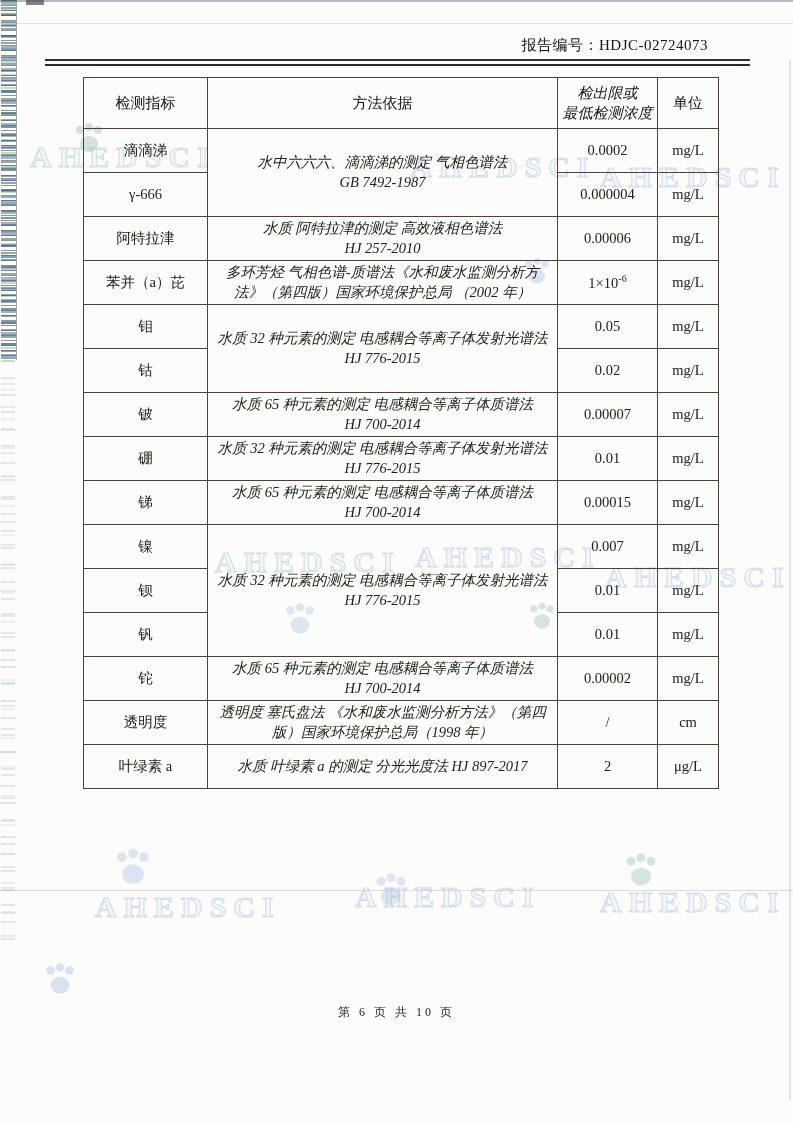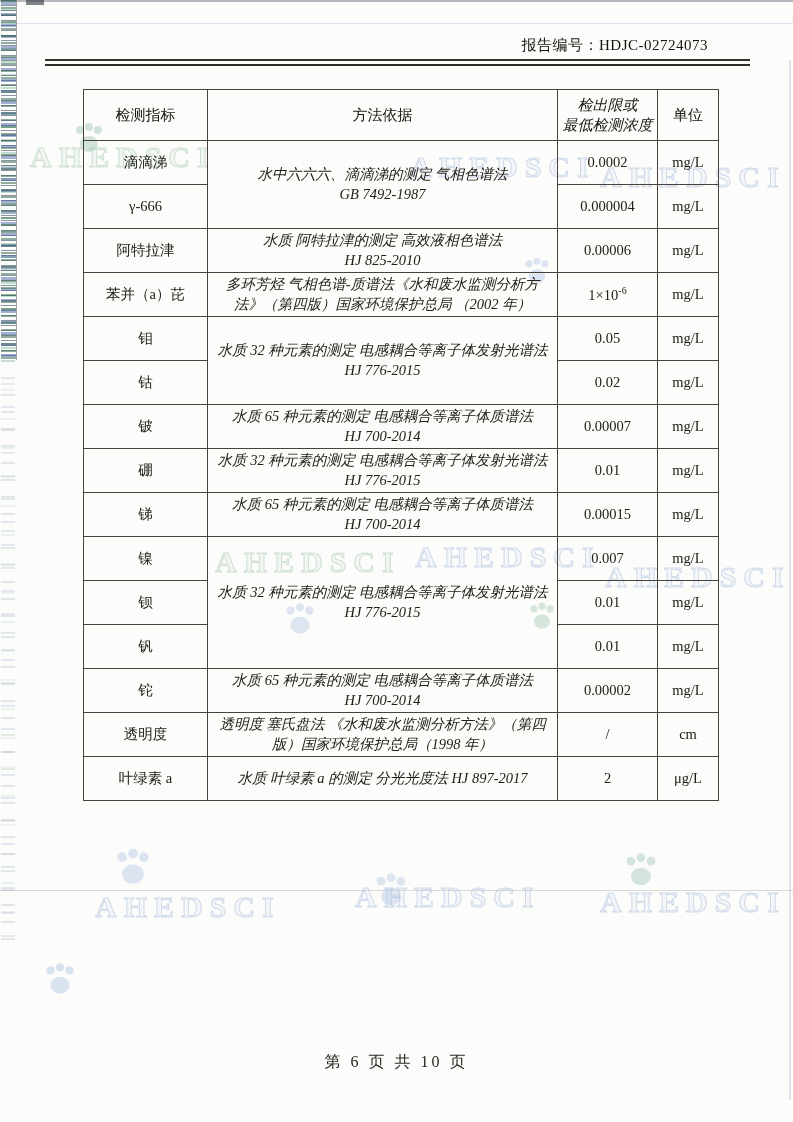--- a/index.html
+++ b/index.html
@@ -50,42 +50,42 @@
   .report-no{
     position:absolute;top:36px;right:85px;
     font-size:15px;letter-spacing:.5px;color:#17140f;
     font-family:"Liberation Serif","DejaVu Serif",serif;
     margin-left:26px;
   }
   .rule-wrap{position:absolute;left:45px;top:59px;width:705px;}
   .rule-a{height:2px;background:#35322e;}
   .rule-b{height:2px;background:#2f2c29;margin-top:3px;}
   
-  .tbl-wrap{position:absolute;left:83px;top:89px;z-index:2;}
+  .tbl-wrap{position:absolute;left:83px;top:77px;z-index:2;}
   table.report{
     border-collapse:collapse;table-layout:fixed;
     width:635px;
     font-size:14.5px;color:#232019;
   }
   table.report td,table.report th{
     border:1.6px solid #4b413b;
     text-align:center;vertical-align:middle;
     padding:1px 4px;
     background:transparent;
     font-weight:normal;
     line-height:1.35;
   }
   th.hdr{height:48px;font-size:15px;color:#17150f;}
   td.rowcell{height:41px;}
   .mline{display:block;font-style:italic;}
   sup{font-size:10px;}
   
   .footer-page{
-    position:absolute;left:0;top:1052px;width:793px;
-    text-align:center;font-size:16px;letter-spacing:3px;color:#2a2723;
+    position:absolute;left:0;top:1004px;width:793px;
+    text-align:center;font-size:12px;letter-spacing:3px;color:#2a2723;
   }
 </style>
 </head>
 <body>
 
 <div class="page">
 
   <div class="top-edge-line"></div>
   <div class="top-faint-line"></div>
   <div class="mid-scan-line"></div>
@@ -193,21 +193,21 @@
       <tr>
         <td class="rowcell">γ-666</td>
         <td class="rowcell">0.000004</td>
         <td class="rowcell">mg/L</td>
       </tr>
 
       <tr>
         <td class="rowcell">阿特拉津</td>
         <td class="rowcell">
           <span class="mline">水质  阿特拉津的测定  高效液相色谱法</span>
-          <span class="mline">HJ 825-2010</span>
+          <span class="mline">HJ 257-2010</span>
         </td>
         <td class="rowcell">0.00006</td>
         <td class="rowcell">mg/L</td>
       </tr>
 
       <tr>
         <td class="rowcell">苯并（a）芘</td>
         <td class="rowcell">
           <span class="mline">多环芳烃  气相色谱-质谱法《水和废水监测分析方法》（第四版）国家环境保护总局 （2002 年）</span>
         </td>

